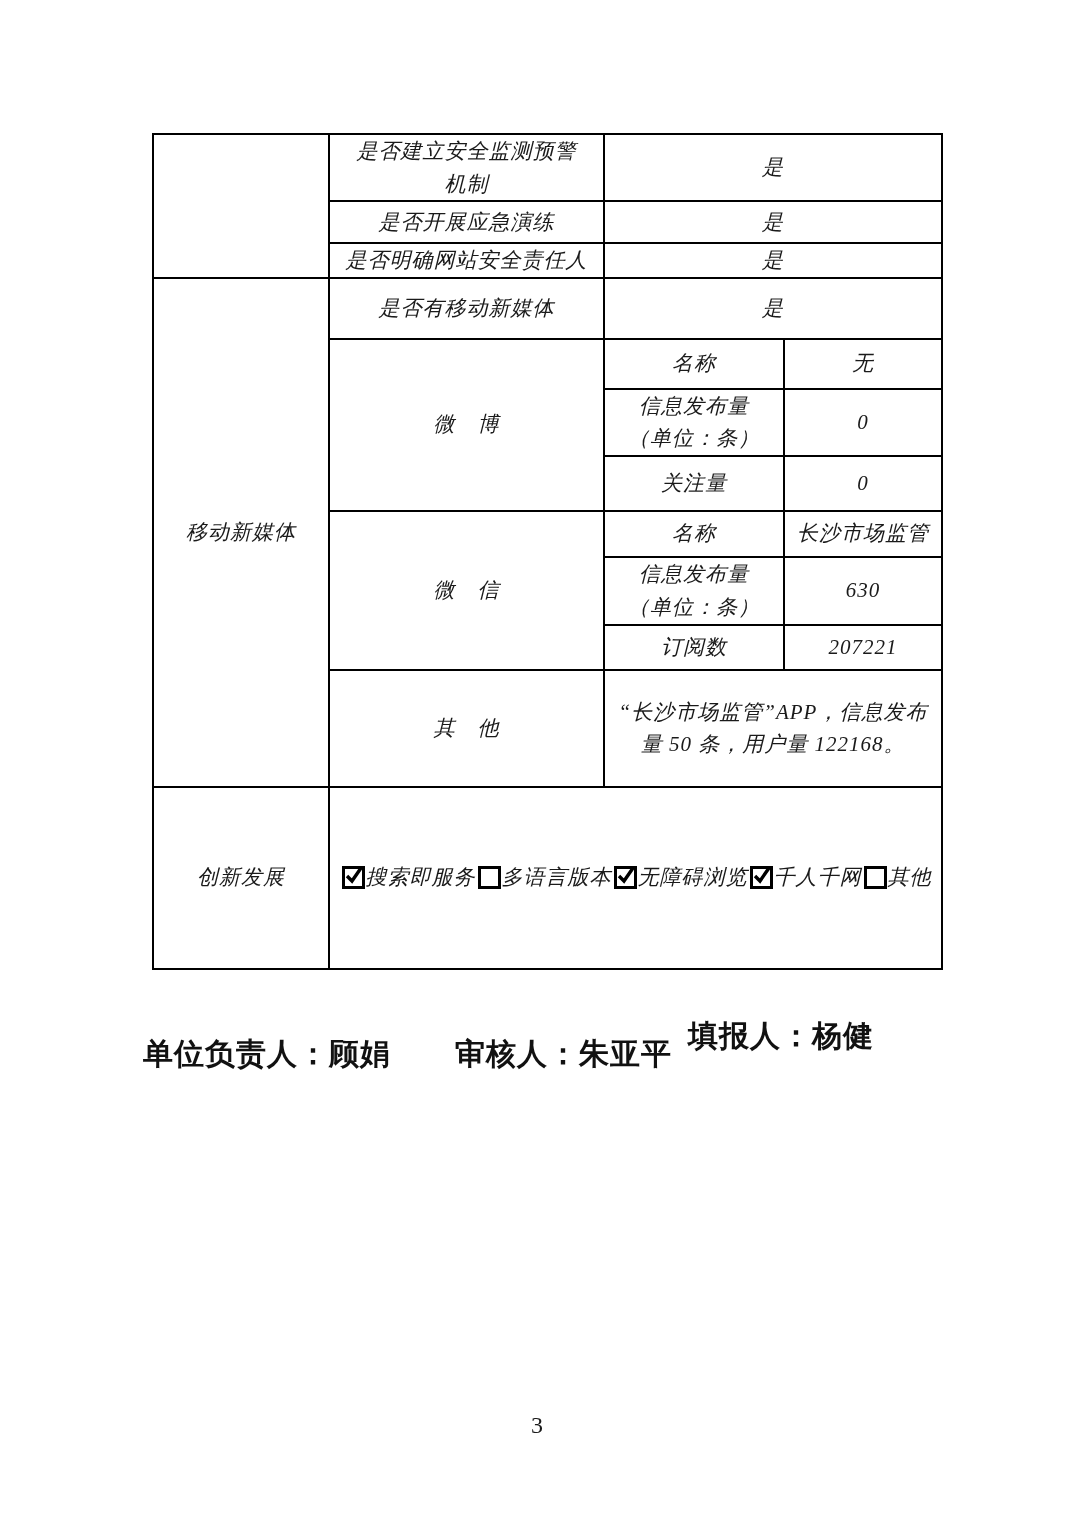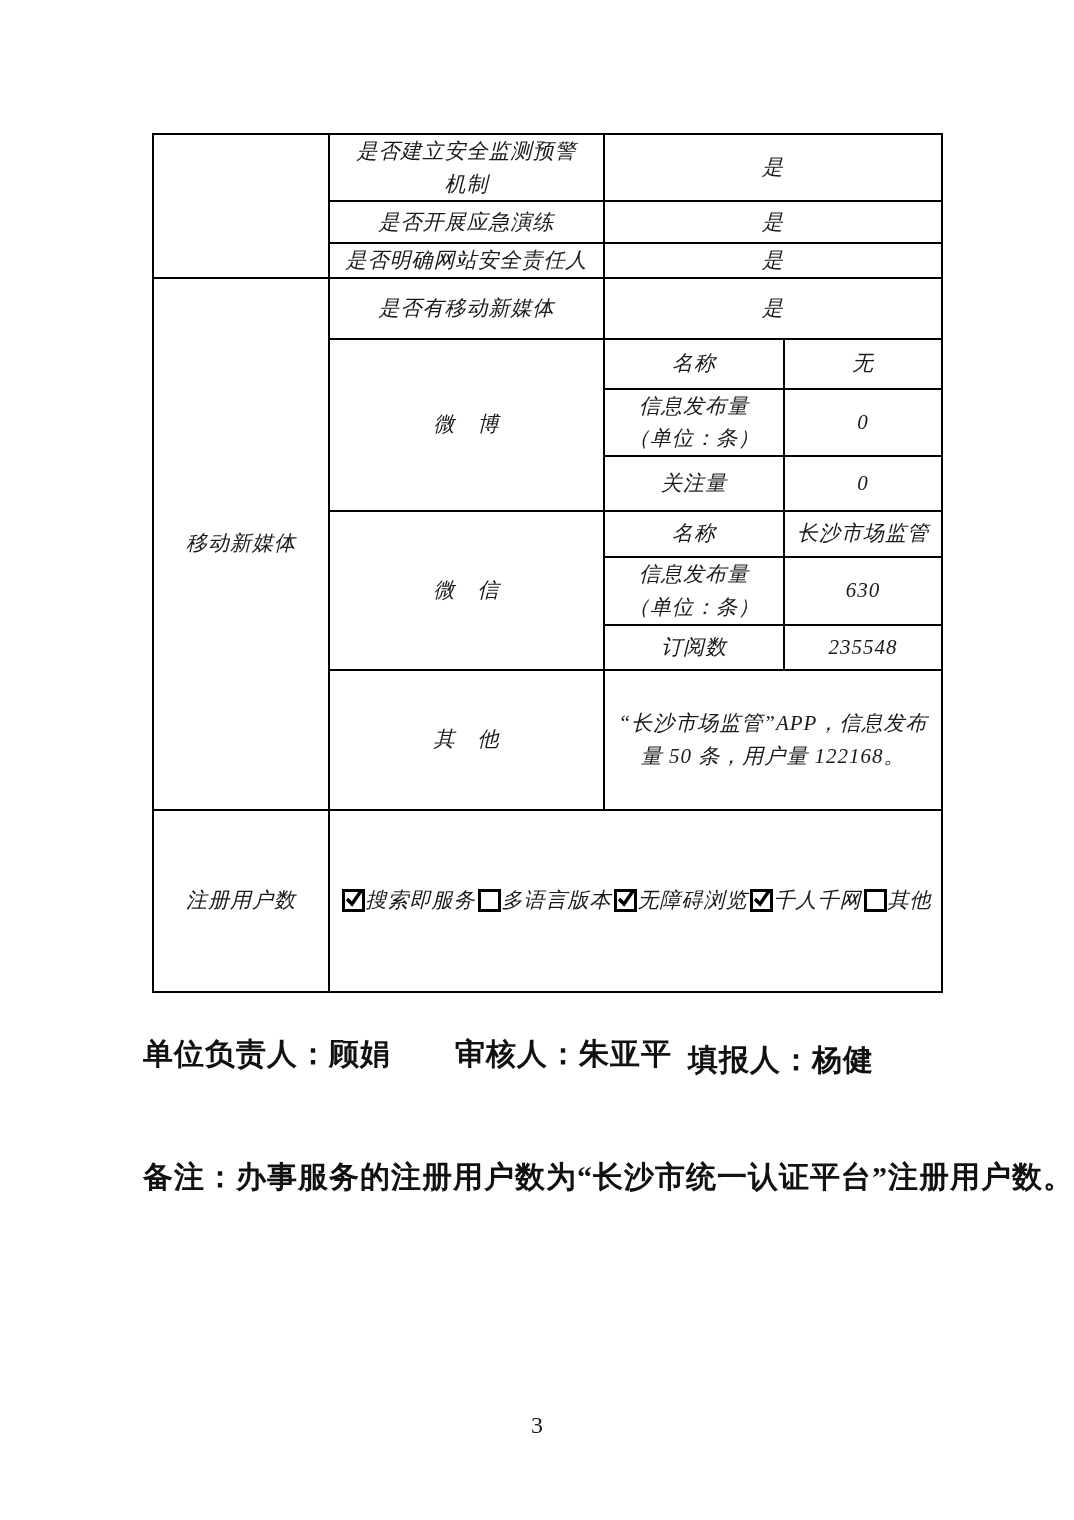--- a/index.html
+++ b/index.html
@@ -113,31 +113,31 @@
         <td class="fname">名称</td>
         <td>长沙市场监管</td>
       </tr>
       <tr style="height:68px">
         <td class="fname pre">信息发布量
 （单位：条）</td>
         <td>630</td>
       </tr>
       <tr style="height:45px">
         <td class="fname">订阅数</td>
-        <td>235548</td>
+        <td>207221</td>
       </tr>
 
-      <tr style="height:140px">
+      <tr style="height:117px">
         <td>其　他</td>
         <td colspan="2" class="pre other-value">“长沙市场监管”APP，信息发布
 量 50 条，用户量 122168。</td>
       </tr>
 
       <tr style="height:182px">
-        <td class="section-label">注册用户数</td>
+        <td class="section-label">创新发展</td>
         <td colspan="3">
           <div class="cb-row">
               <span class="cb-item">
                 <span class="cb-box">
                   <svg width="19" height="19" viewBox="0 0 19 19">
                     <polyline points="3,10 8,15 17,2" fill="none" stroke="#000" stroke-width="3.4"></polyline>
                   </svg>
                 </span>
                 <span class="cb-label">搜索即服务</span>
               </span>
@@ -166,19 +166,18 @@
                 <span class="cb-label">其他</span>
               </span>
             </div>
         </td>
       </tr>
     </tbody>
   </table>
 
   <div class="f" style="left:143px;top:1034px">单位负责人：顾娟</div>
   <div class="f" style="left:455px;top:1034px">审核人：朱亚平</div>
-  <div class="f" style="left:688px;top:1040px">填报人：杨健</div>
+  <div class="f" style="left:688px;top:1016px">填报人：杨健</div>
 
 
-  <div class="f" style="left:143px;top:1157px">备注：办事服务的注册用户数为“长沙市统一认证平台”注册用户数。</div>
 
   <div class="pagenum">3</div>
 </div>
 
 </body></html>

